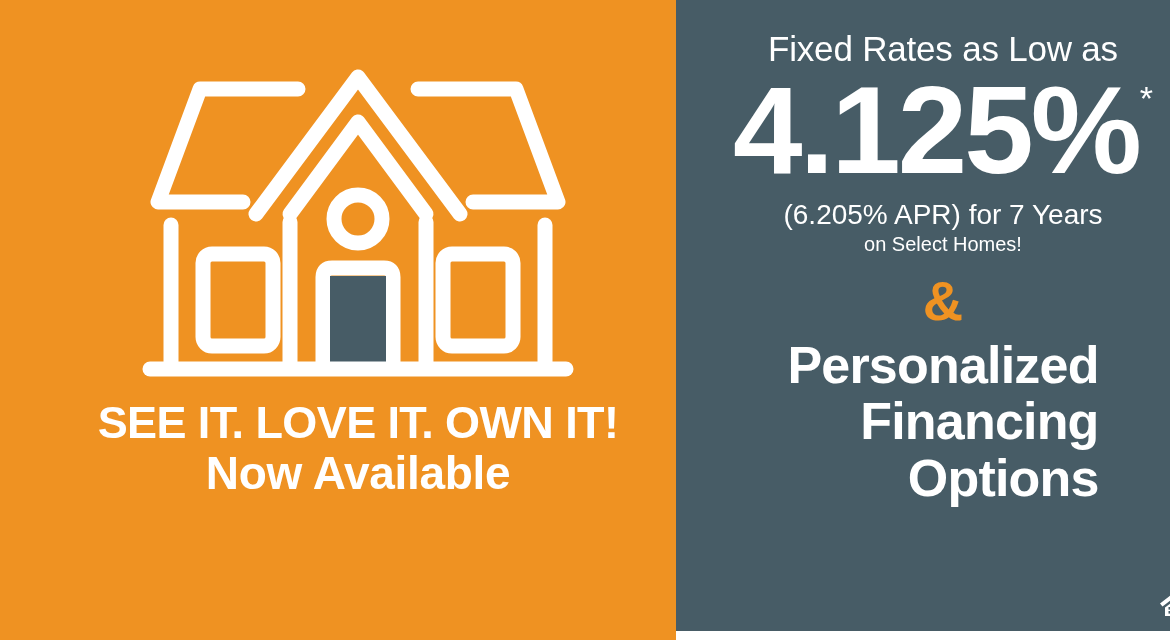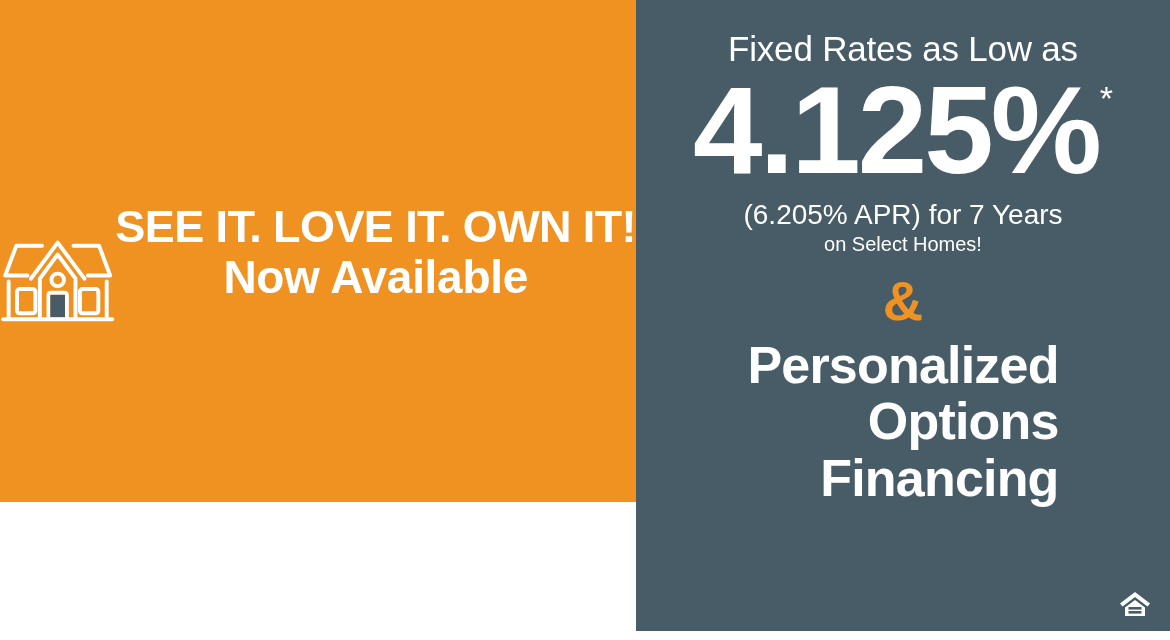--- a/index.html
+++ b/index.html
@@ -14,26 +14,28 @@
     overflow: hidden;
     display: flex;
     font-family: "Liberation Sans", sans-serif;
     -webkit-font-smoothing: antialiased;
   }
 
   
   .left-panel {
     position: relative;
     width: 636px;
-    height: 502px;
+    height: 640px;
     background: #ef9222;
     flex: 0 0 636px;
     display: flex;
+    flex-direction: column;
     align-items: center;
     justify-content: flex-start;
+    padding-left: 40px;
   }
   .house-icon-wrap {
     margin-top: 62px;
     width: 440px;
     height: 330px;
     display: flex;
     align-items: center;
     justify-content: center;
   }
   .house-icon-wrap svg {
@@ -202,22 +204,22 @@
       <span class="rate-asterisk">*</span>
     </div>
 
     <div class="apr-line-1">(6.205% APR) for 7 Years</div>
     <div class="apr-line-2">on Select Homes!</div>
 
     <div class="amp">&amp;</div>
 
     <div class="big-headline">
       <div>Personalized</div>
+      <div>Financing</div>
       <div>Options</div>
-      <div>Financing</div>
     </div>
 
     <div class="eho-logo">
       <svg viewBox="0 0 34 30" xmlns="http://www.w3.org/2000/svg">
         <path d="M17 3 L32 14.5 L29.5 17.5 L17 8 L4.5 17.5 L2 14.5 Z" fill="#ffffff"></path>
         <path d="M17 11 L27 18.5 L27 27 L7 27 L7 18.5 Z" fill="#ffffff"></path>
         <rect x="10.5" y="18" width="13" height="2.6" fill="#475c66"></rect>
         <rect x="10.5" y="22" width="13" height="2.6" fill="#475c66"></rect>
       </svg>
     </div>

